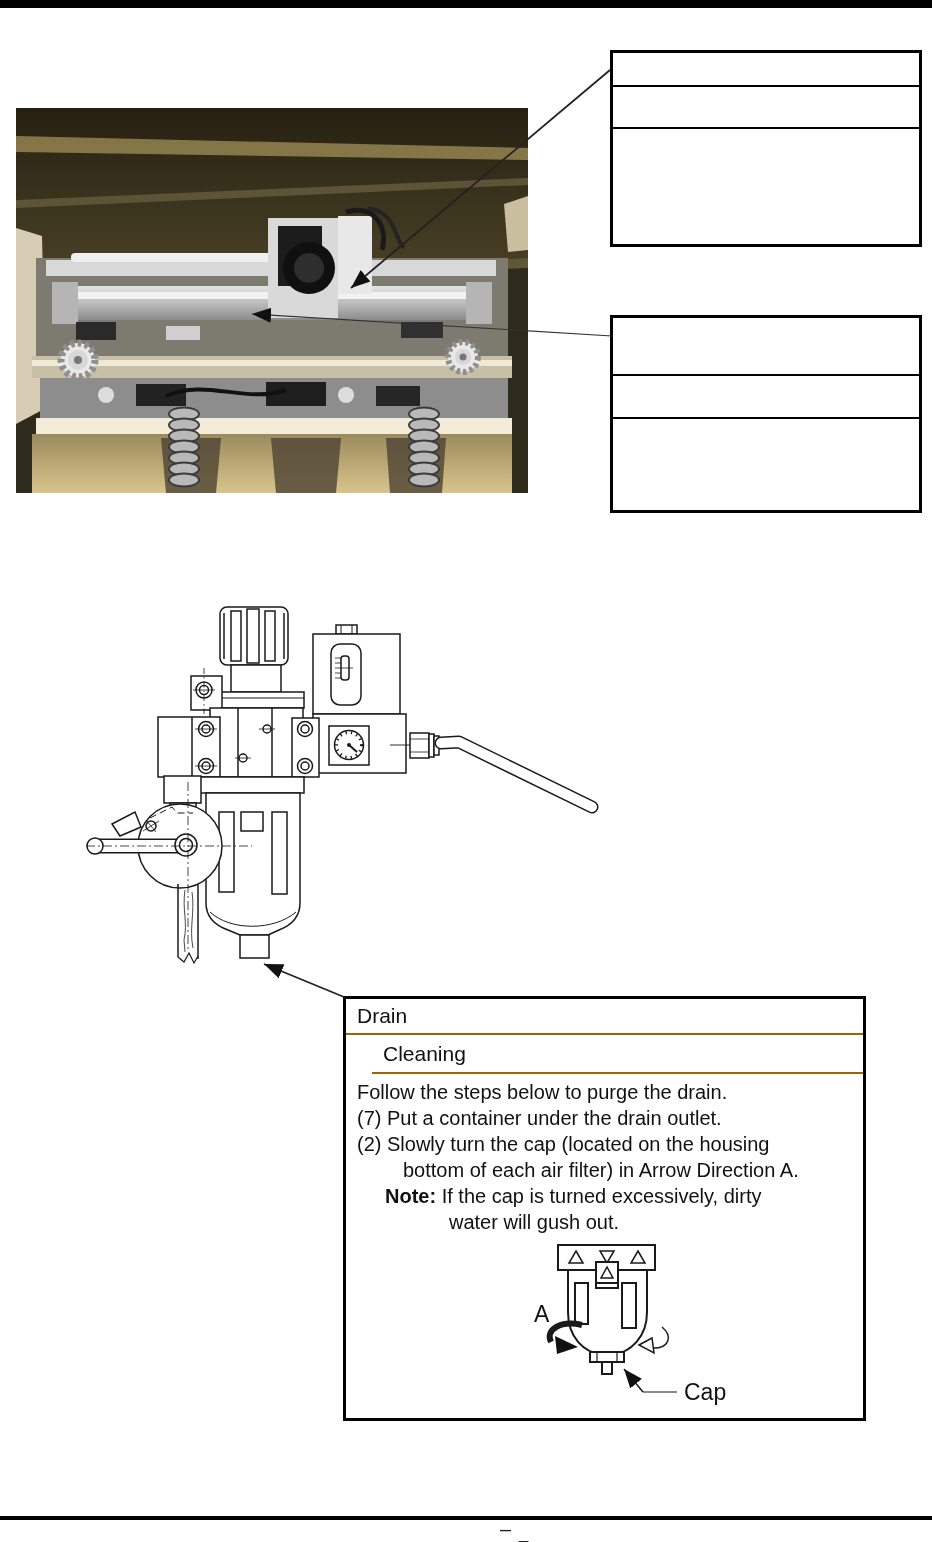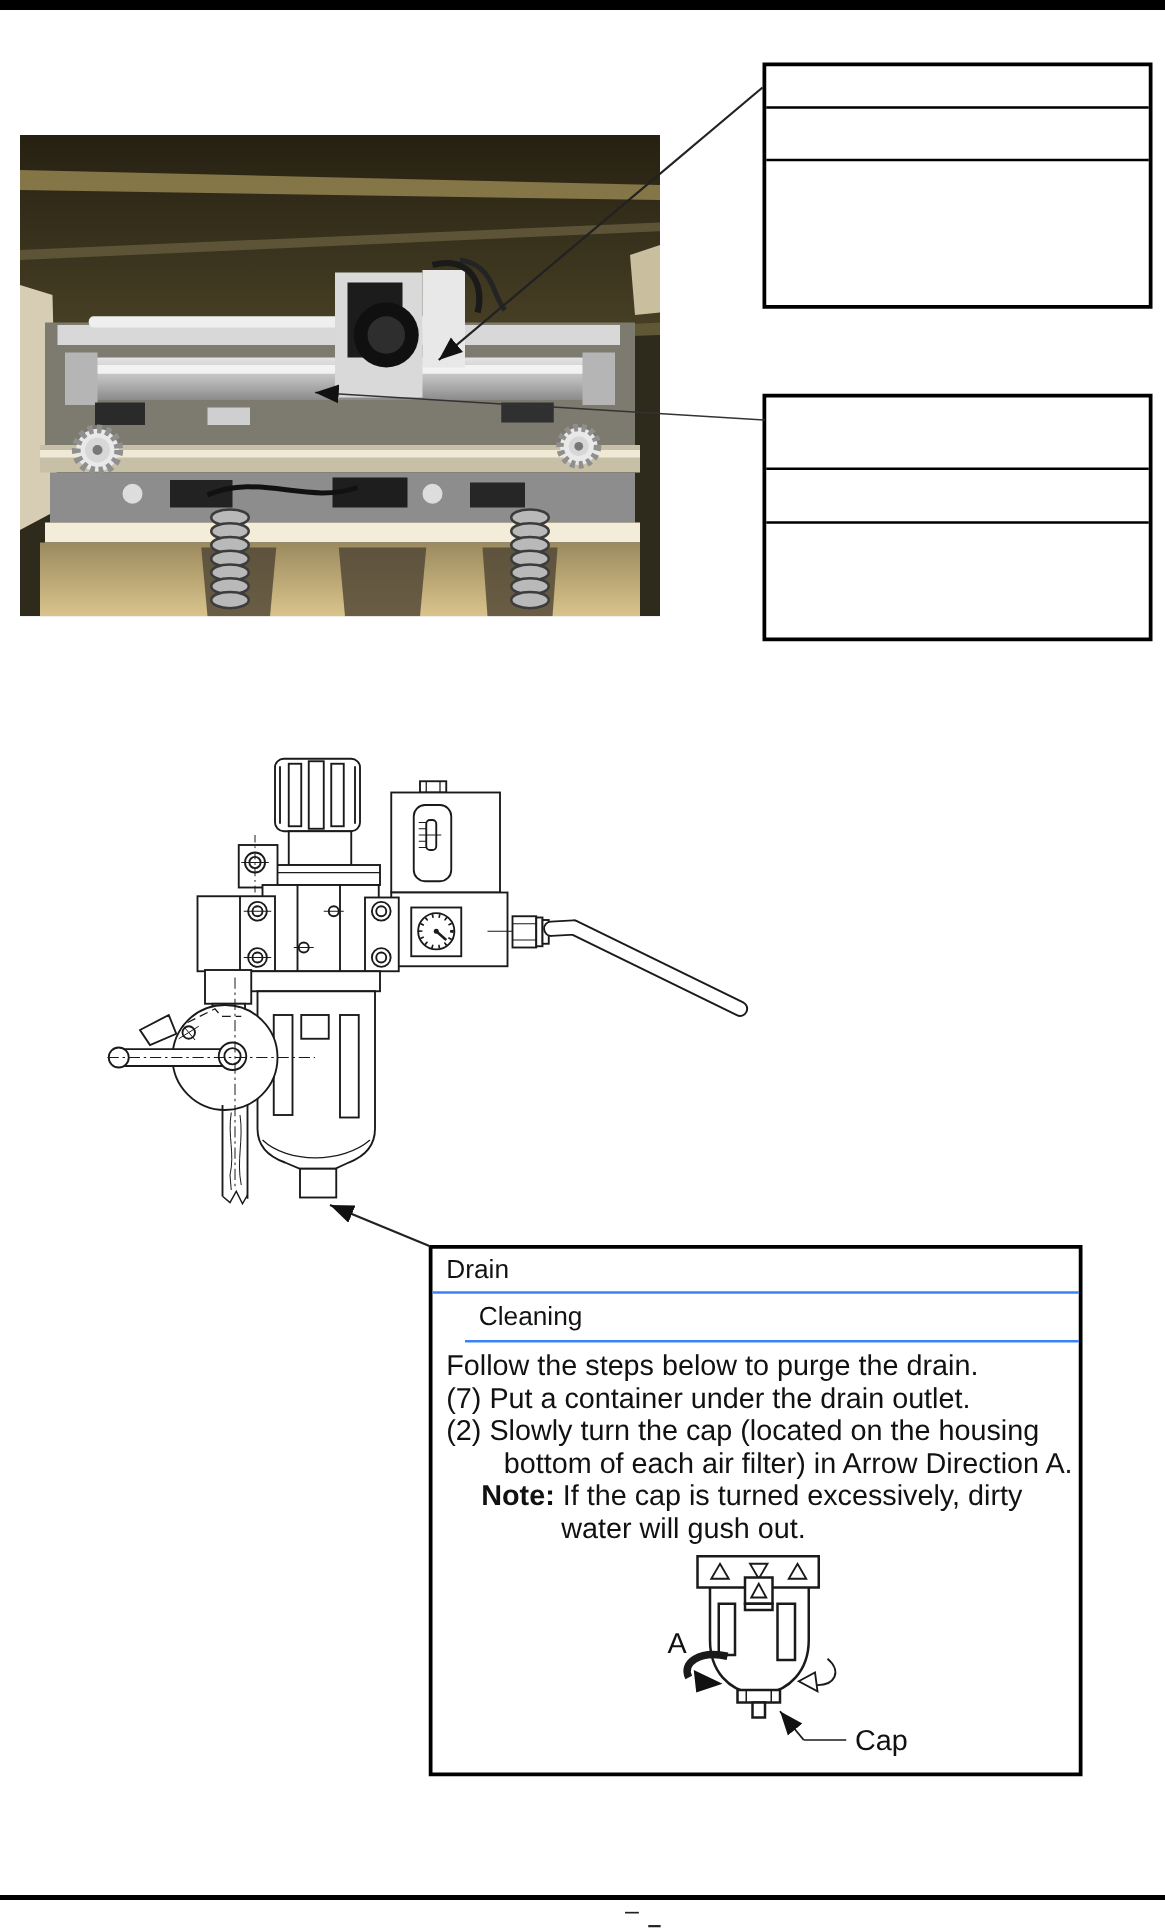--- a/index.html
+++ b/index.html
@@ -23,27 +23,27 @@
   .box-upper .r1{height:32px;}
   .box-upper .r2{height:40px;}
   .box-upper .r3{height:113px;}
   .box-lower{left:610px;top:315px;width:312px;height:198px;}
   .box-lower .r1{height:56px;}
   .box-lower .r2{height:41px;}
   .box-lower .r3{height:91px;}
   
   .drain-table{left:343px;top:996px;width:523px;height:425px;border:3px solid #000;
     box-sizing:border-box;background:#fff;}
-  .drain-table .hrow{border-bottom:2px solid #3b82f6;display:flex;align-items:center;
+  .drain-table .hrow{border-bottom:2px solid #a16207;display:flex;align-items:center;
     padding-left:11px;font-size:21px;}
   .drain-table .h1{height:34px;}
   .drain-table .h2{height:37px;margin-left:26px;}
-  .drain-table .body{padding:5px 8px 0 11px;font-size:23px;line-height:26px;}
+  .drain-table .body{padding:5px 8px 0 11px;font-size:20px;line-height:26px;}
   .drain-table .body .ln{white-space:nowrap;}
-  .ind1{margin-left:46px;text-align:center;}
+  .ind1{margin-left:46px;}
   .ind2{margin-left:28px;}
   .ind3{margin-left:92px;}
   .bold{font-weight:bold;}
   
   .overlay{left:0;top:0;width:932px;height:1542px;pointer-events:none;}
   svg text{font-family:"Liberation Sans", sans-serif;fill:#111;}
 </style>
 </head>
 <body>
 

